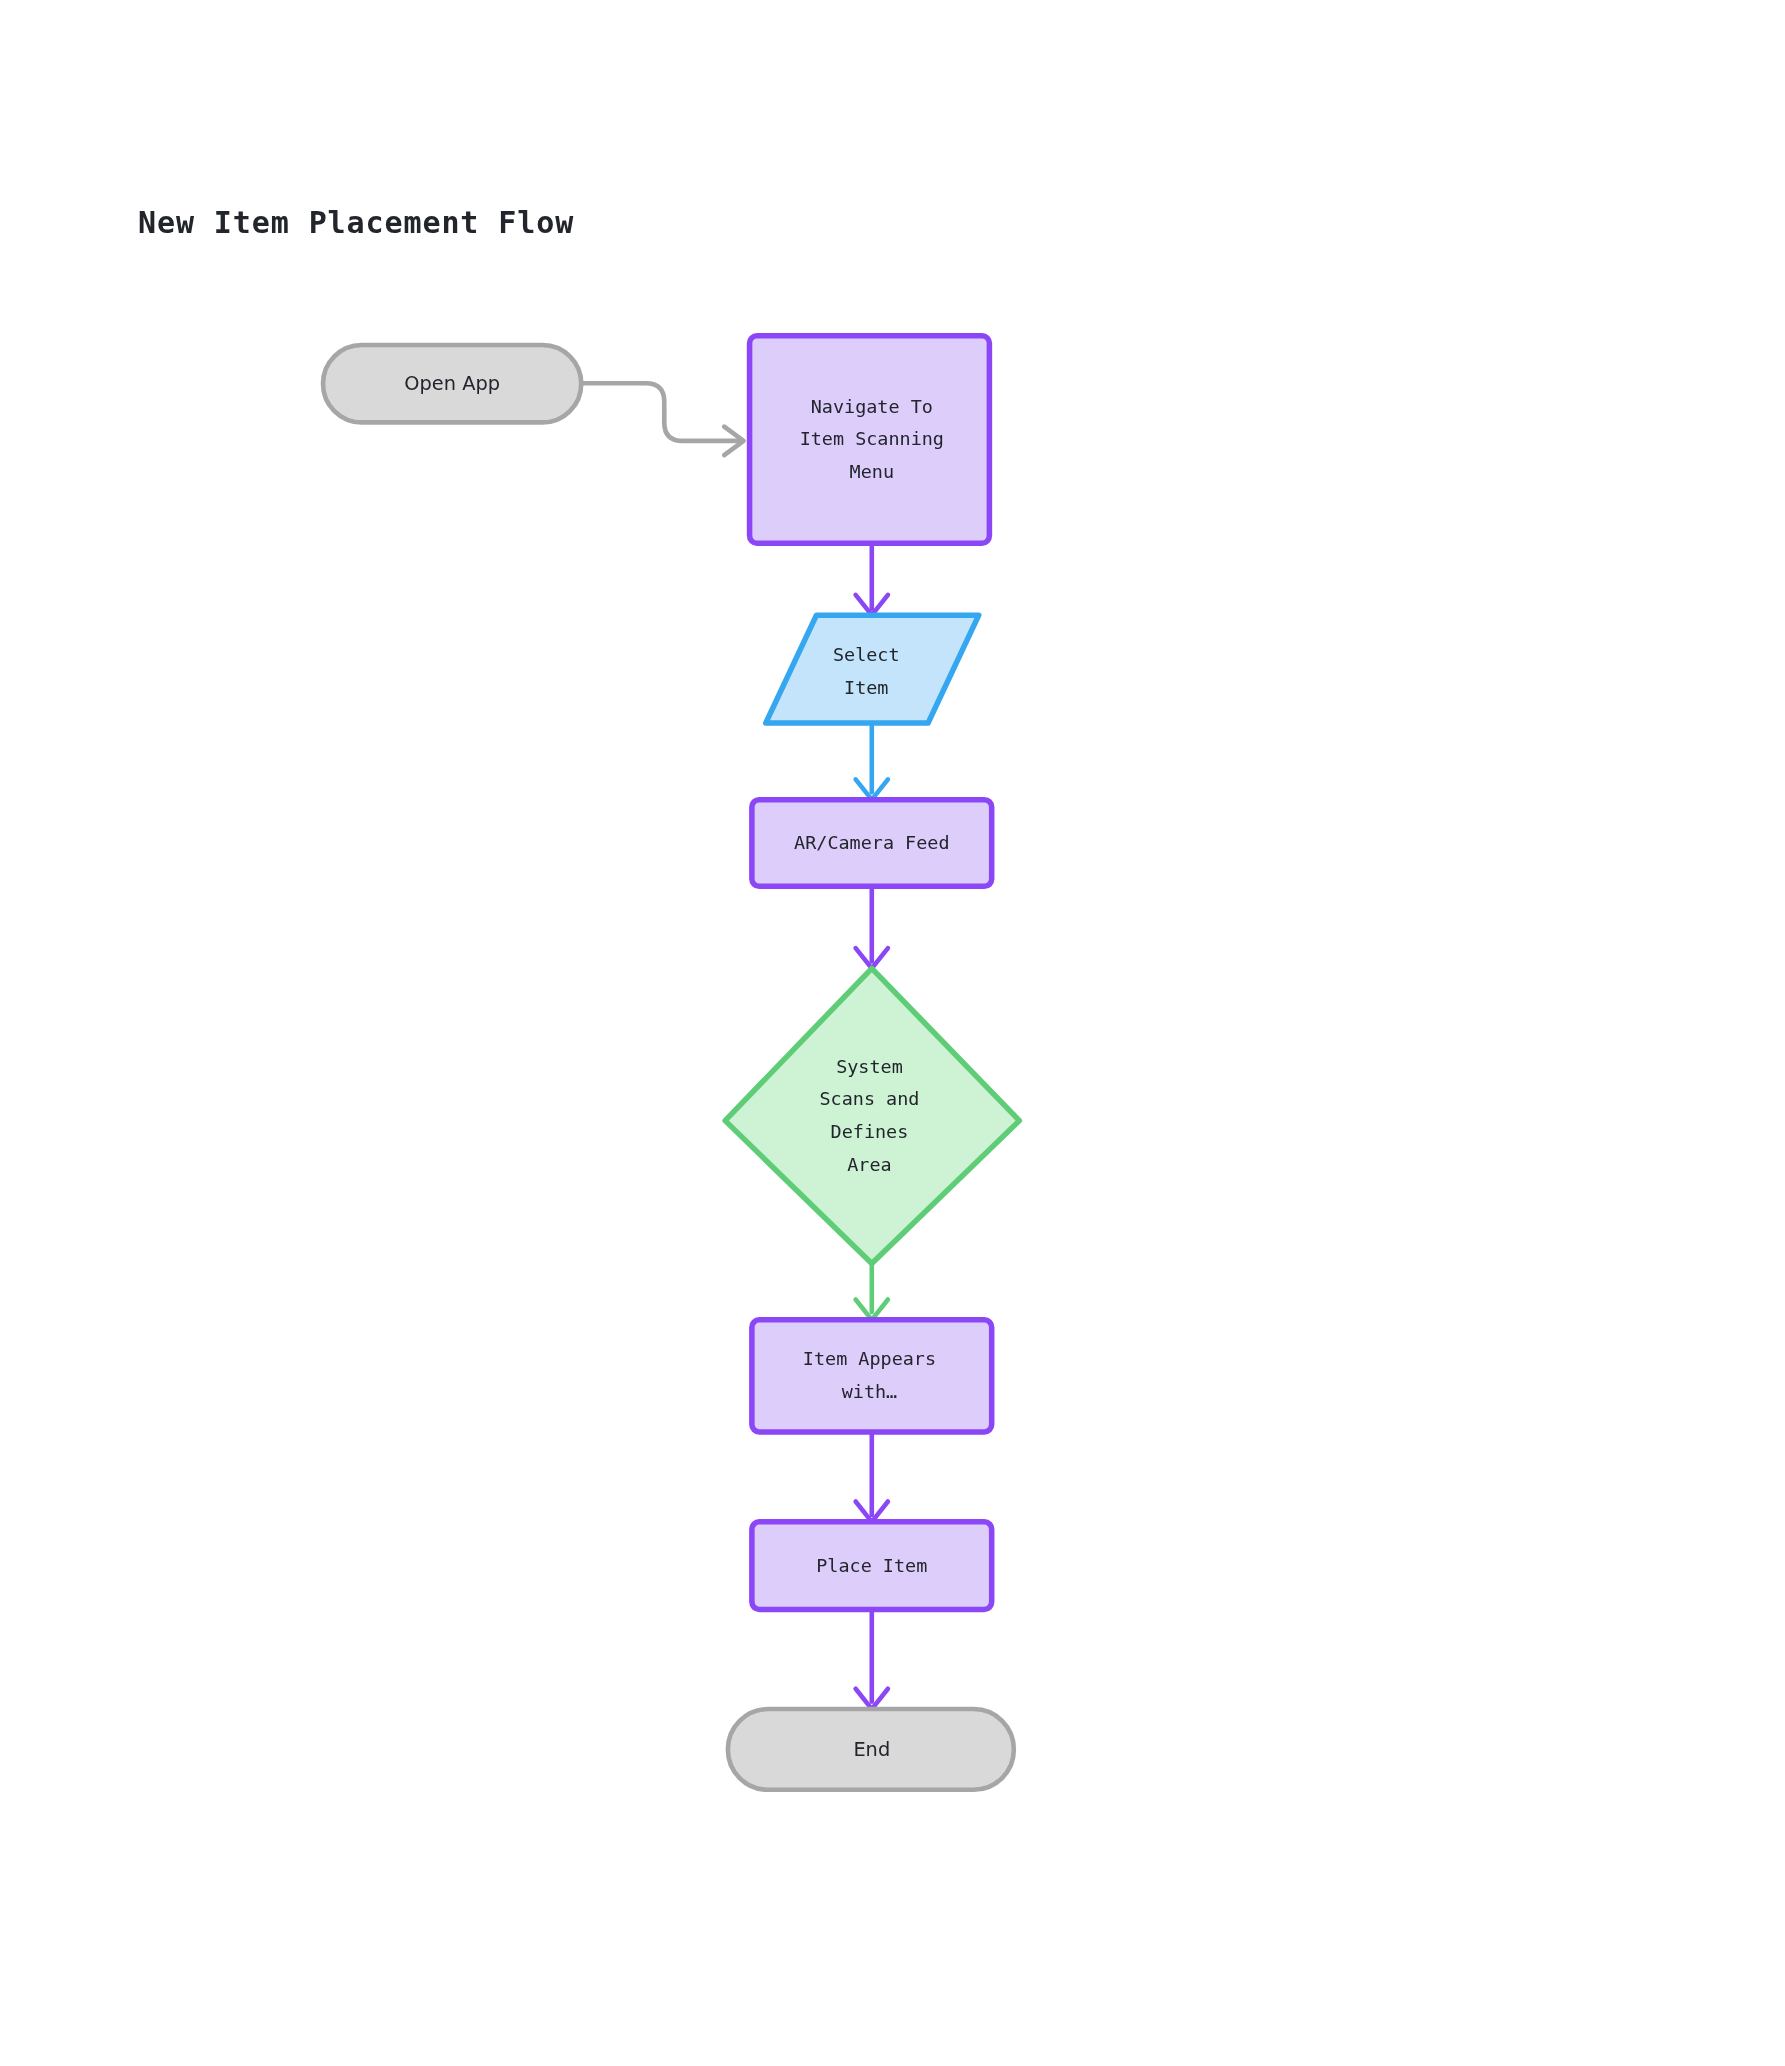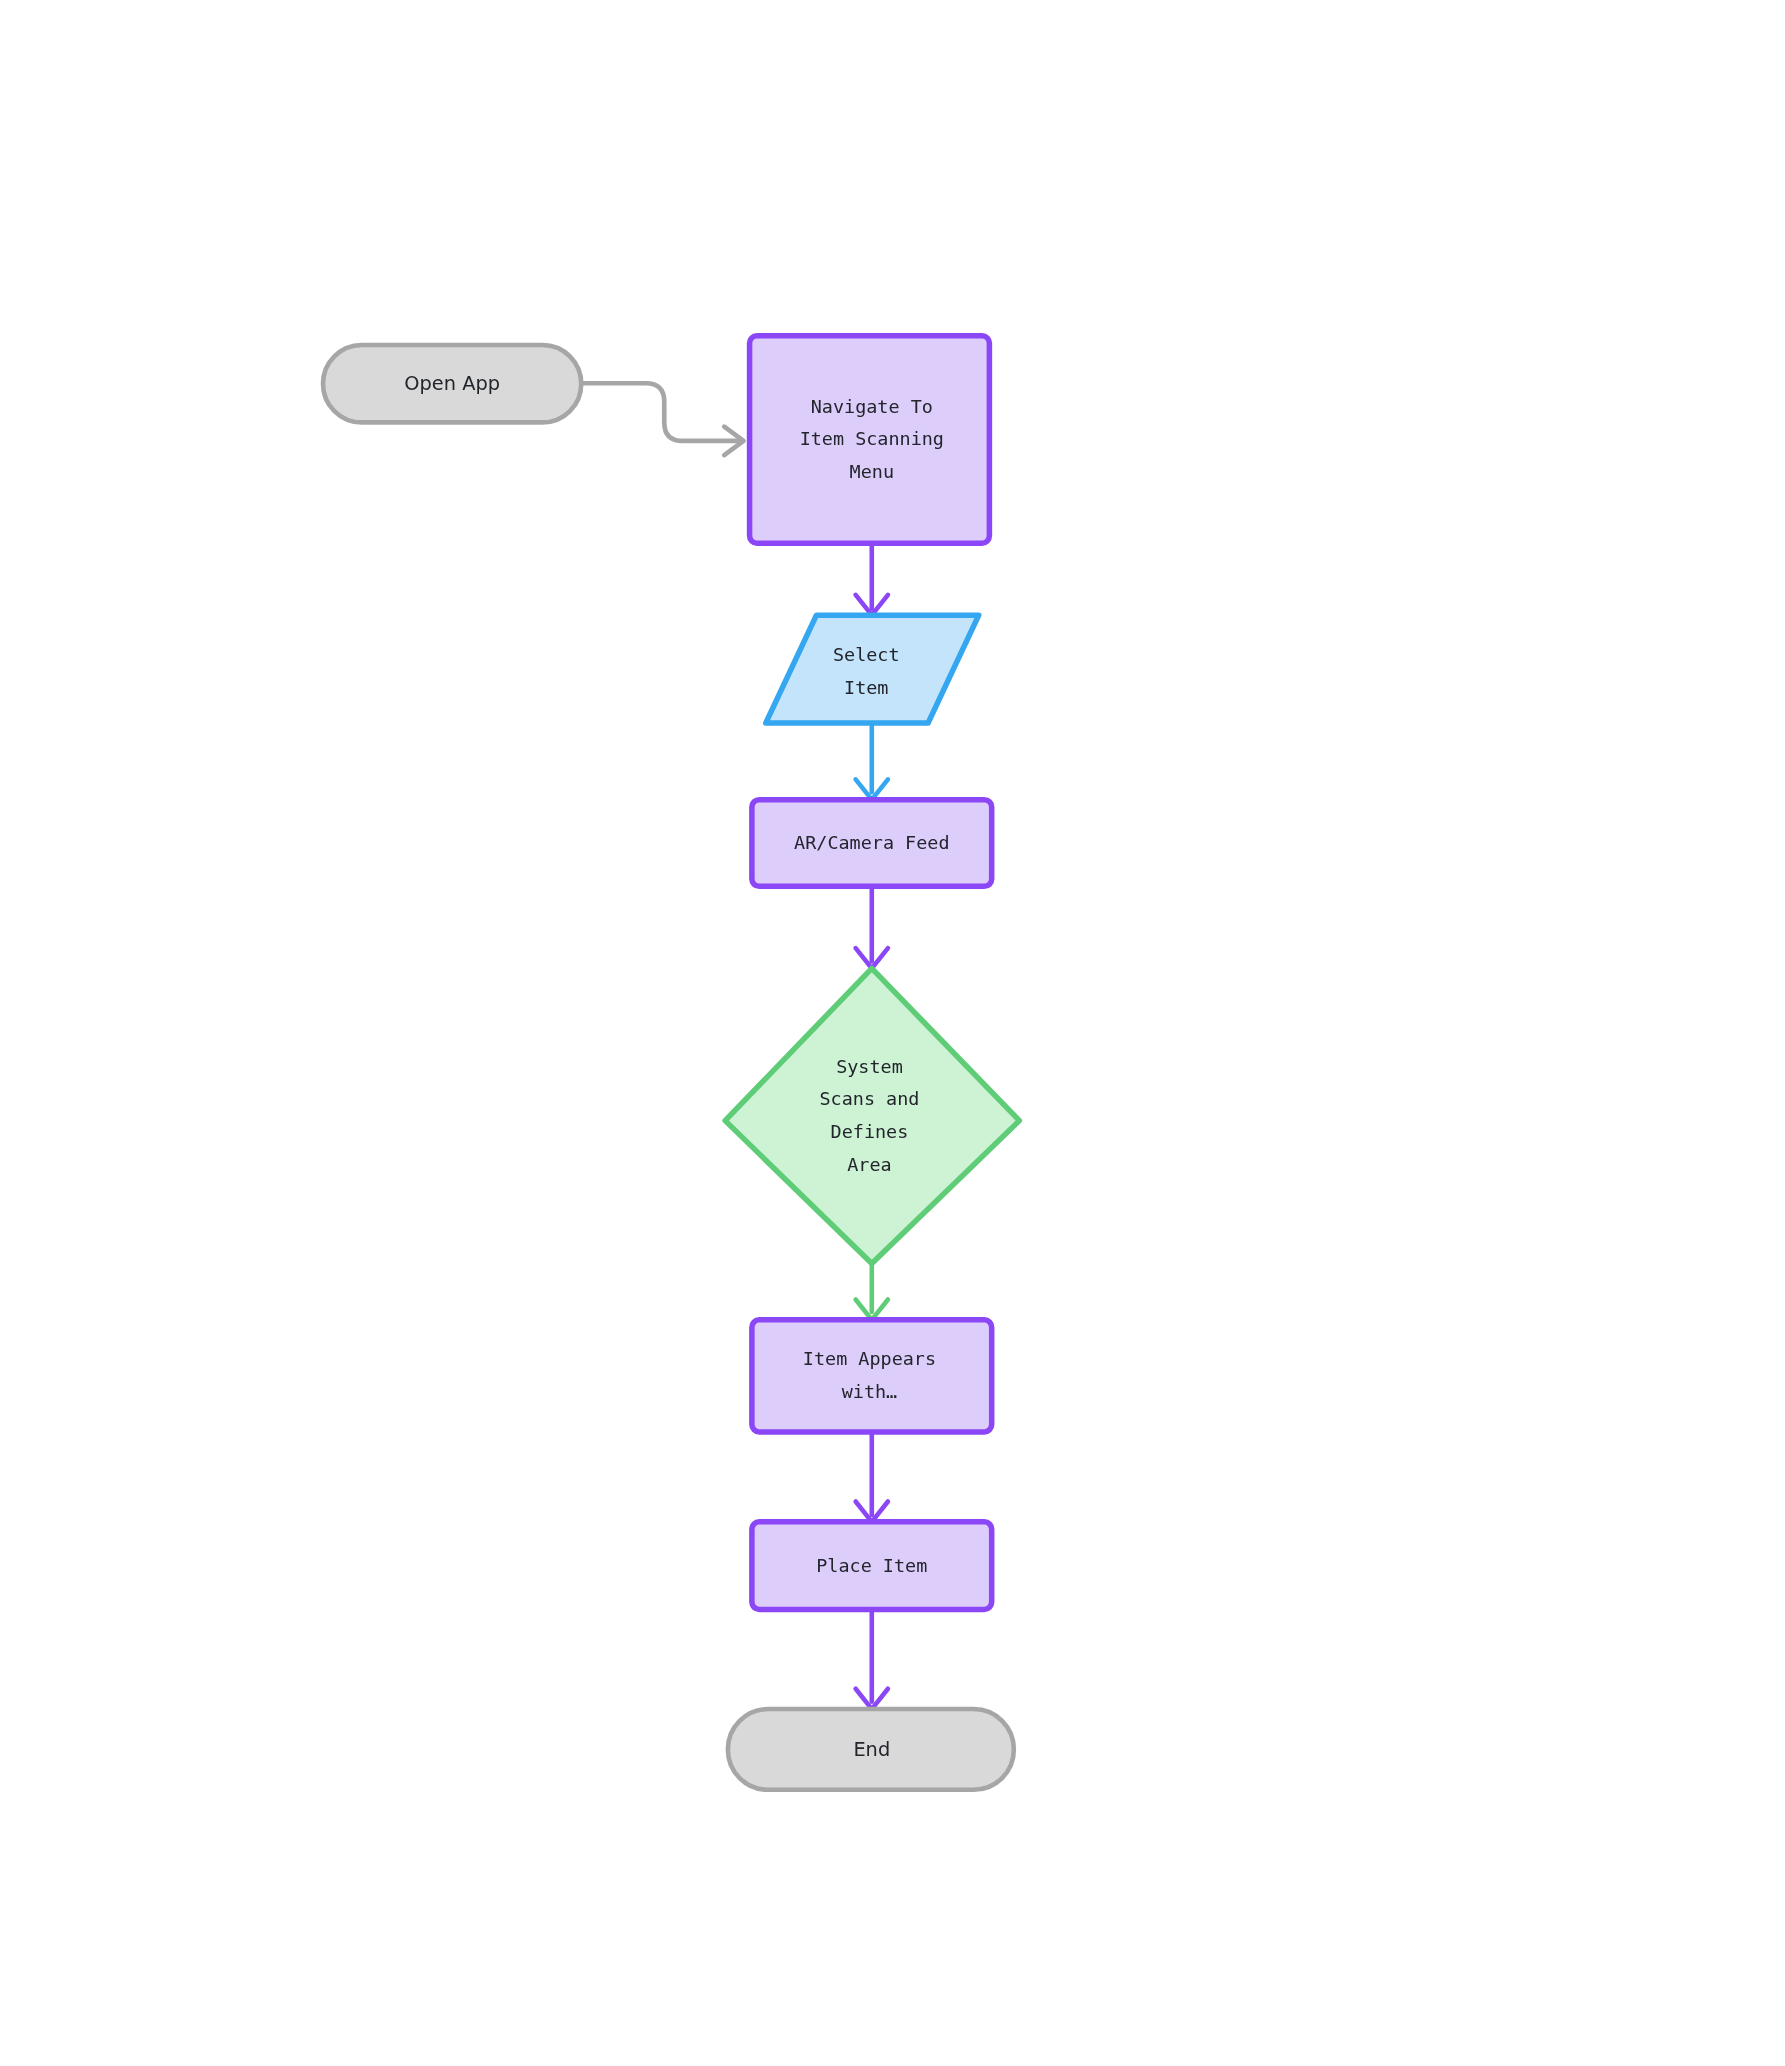--- a/index.html
+++ b/index.html
@@ -63,20 +63,21 @@
     fill: none;
     stroke-linecap: round;
     stroke-linejoin: round;
   }
 </style>
 </head>
 <body>
 
 <div id="diagram-root">
 
+  <div class="chart-title">New Item Placement Flow</div>
 
   <svg class="flow" viewBox="0 0 3872 4480" xmlns="http://www.w3.org/2000/svg">
 
     <g>
       <path class="edge-line" d="M 1262 831 L 1400 831 Q 1440 831 1440 871 L 1440 916 Q 1440 956 1480 956 L 1600 956" stroke="#a6a6a6" stroke-width="10"></path>
       <path class="arrow-head" d="M 1570 925 L 1612 956 L 1570 987" stroke="#a6a6a6" stroke-width="10"></path>
     </g>
 
     <g>
       <path class="edge-line" d="M 1890 1178 L 1890 1320" stroke="#8b47f5" stroke-width="10"></path>

